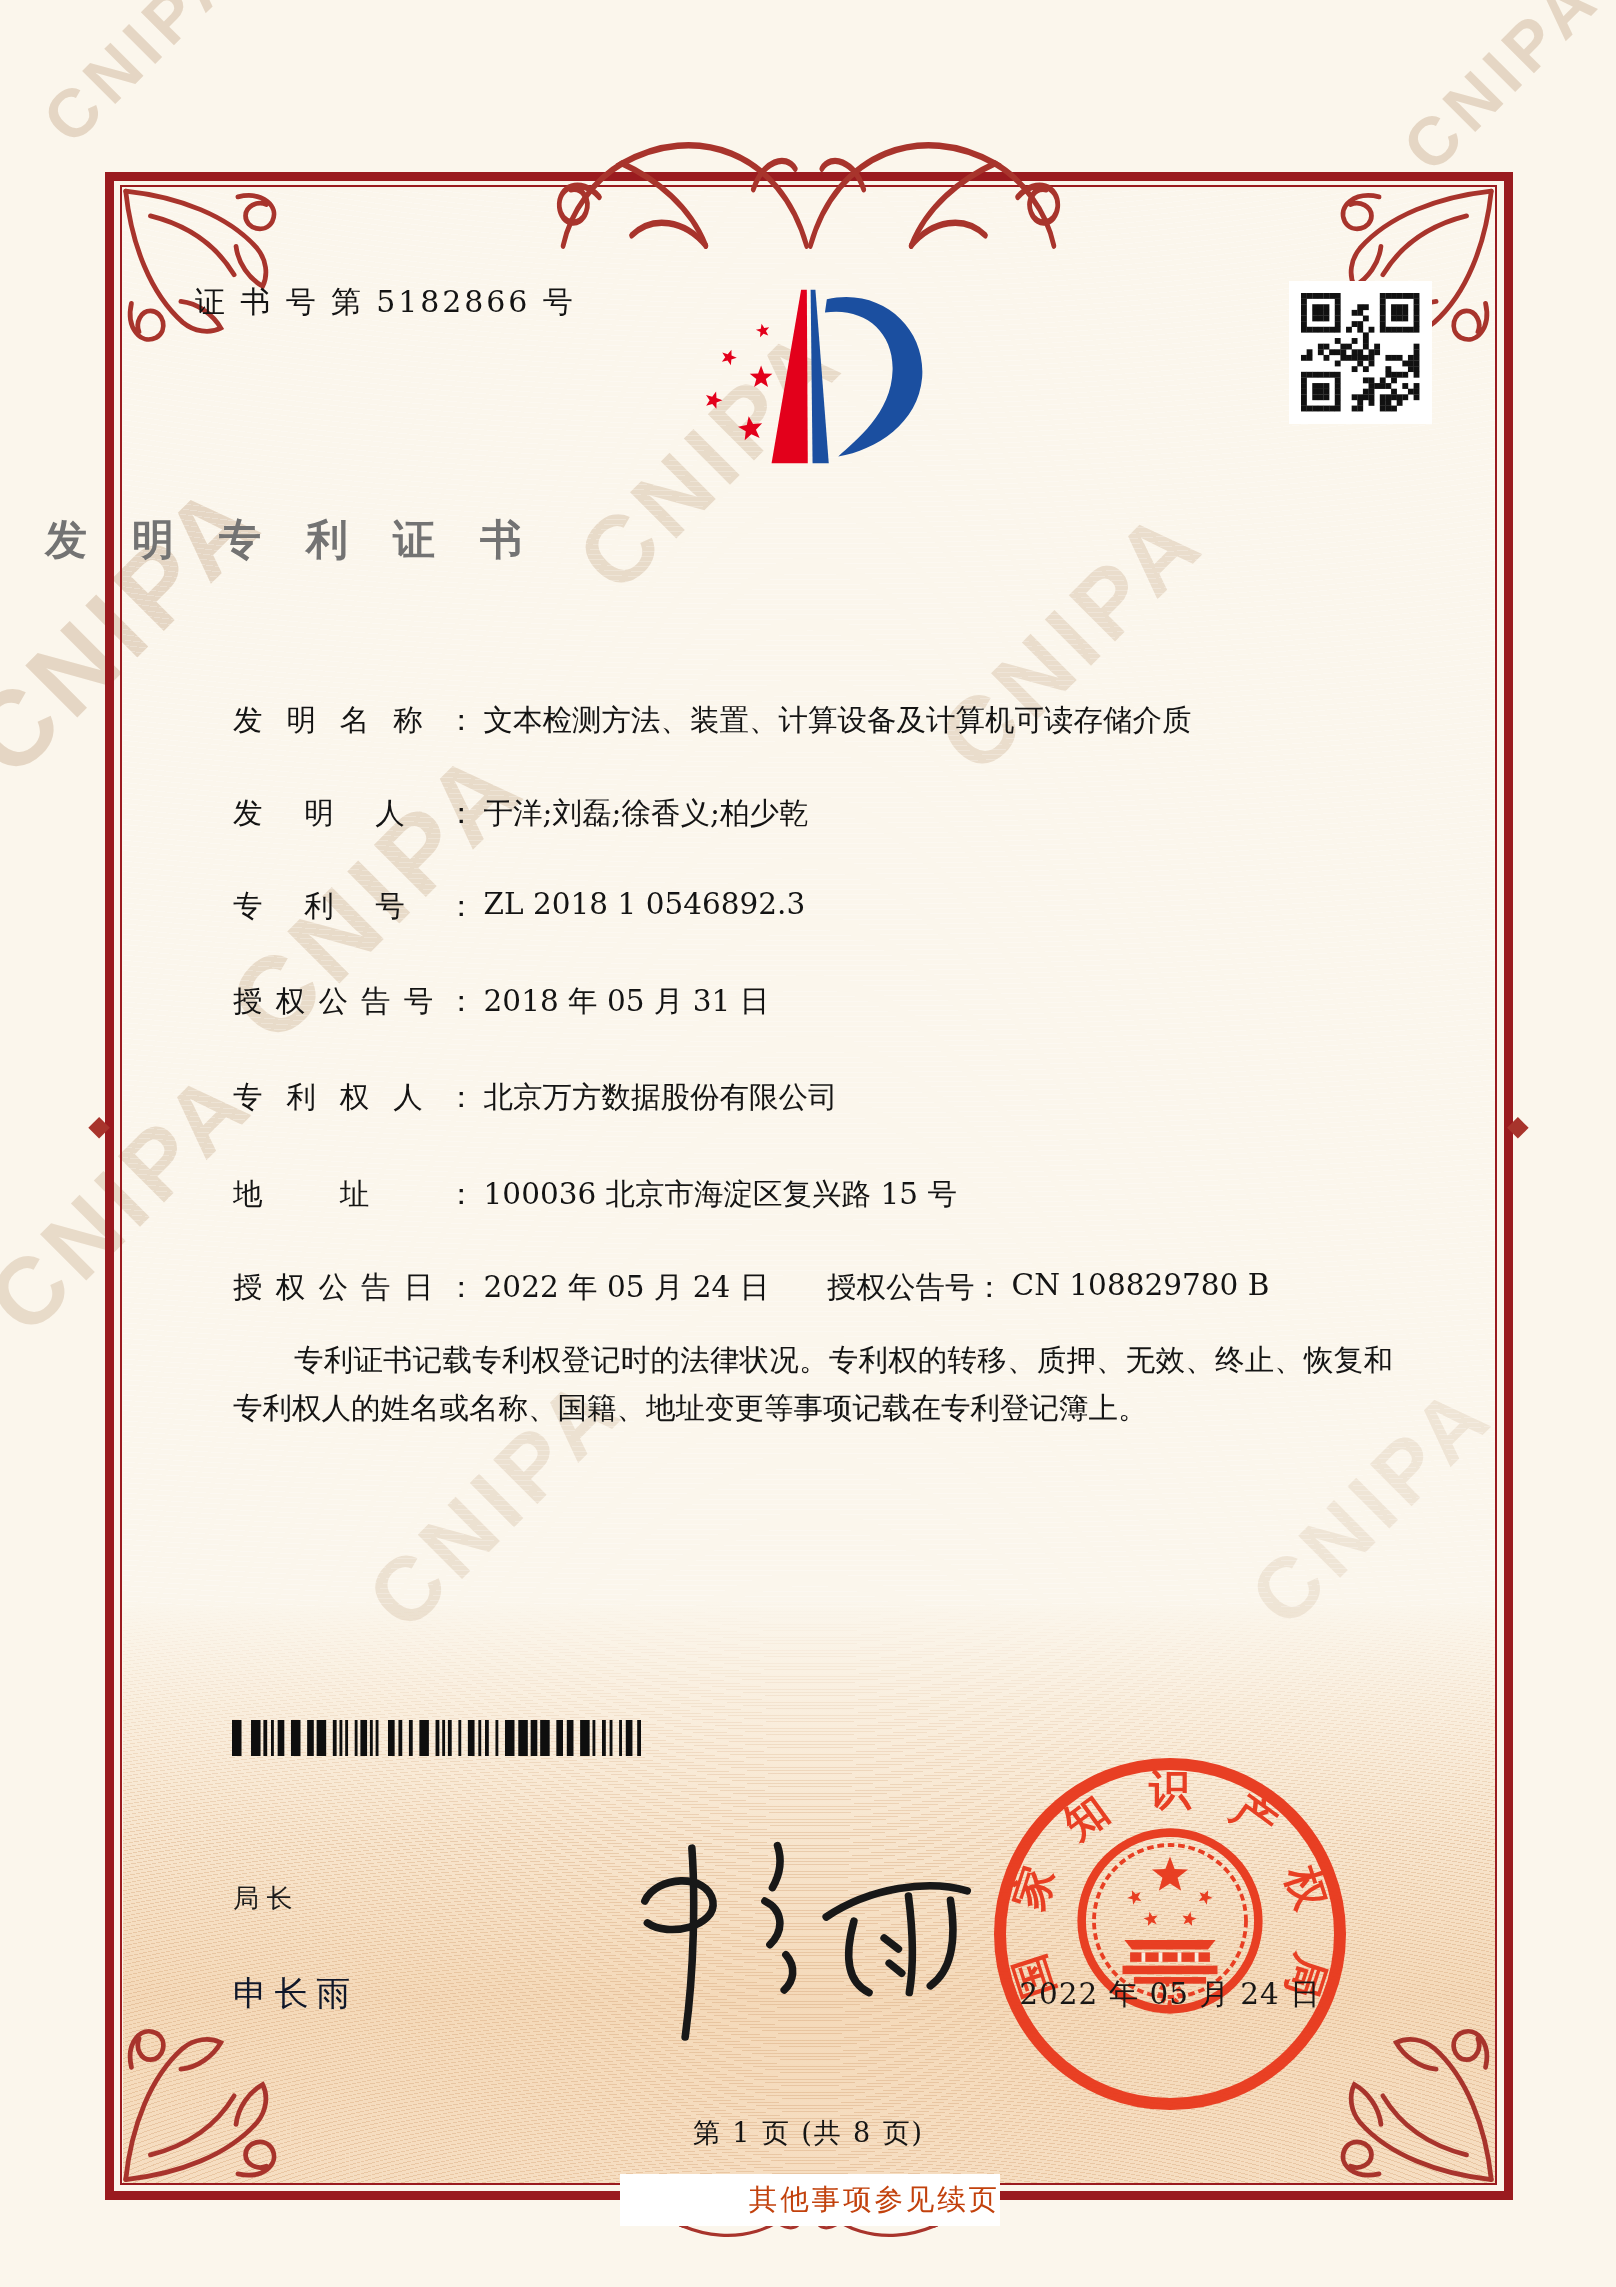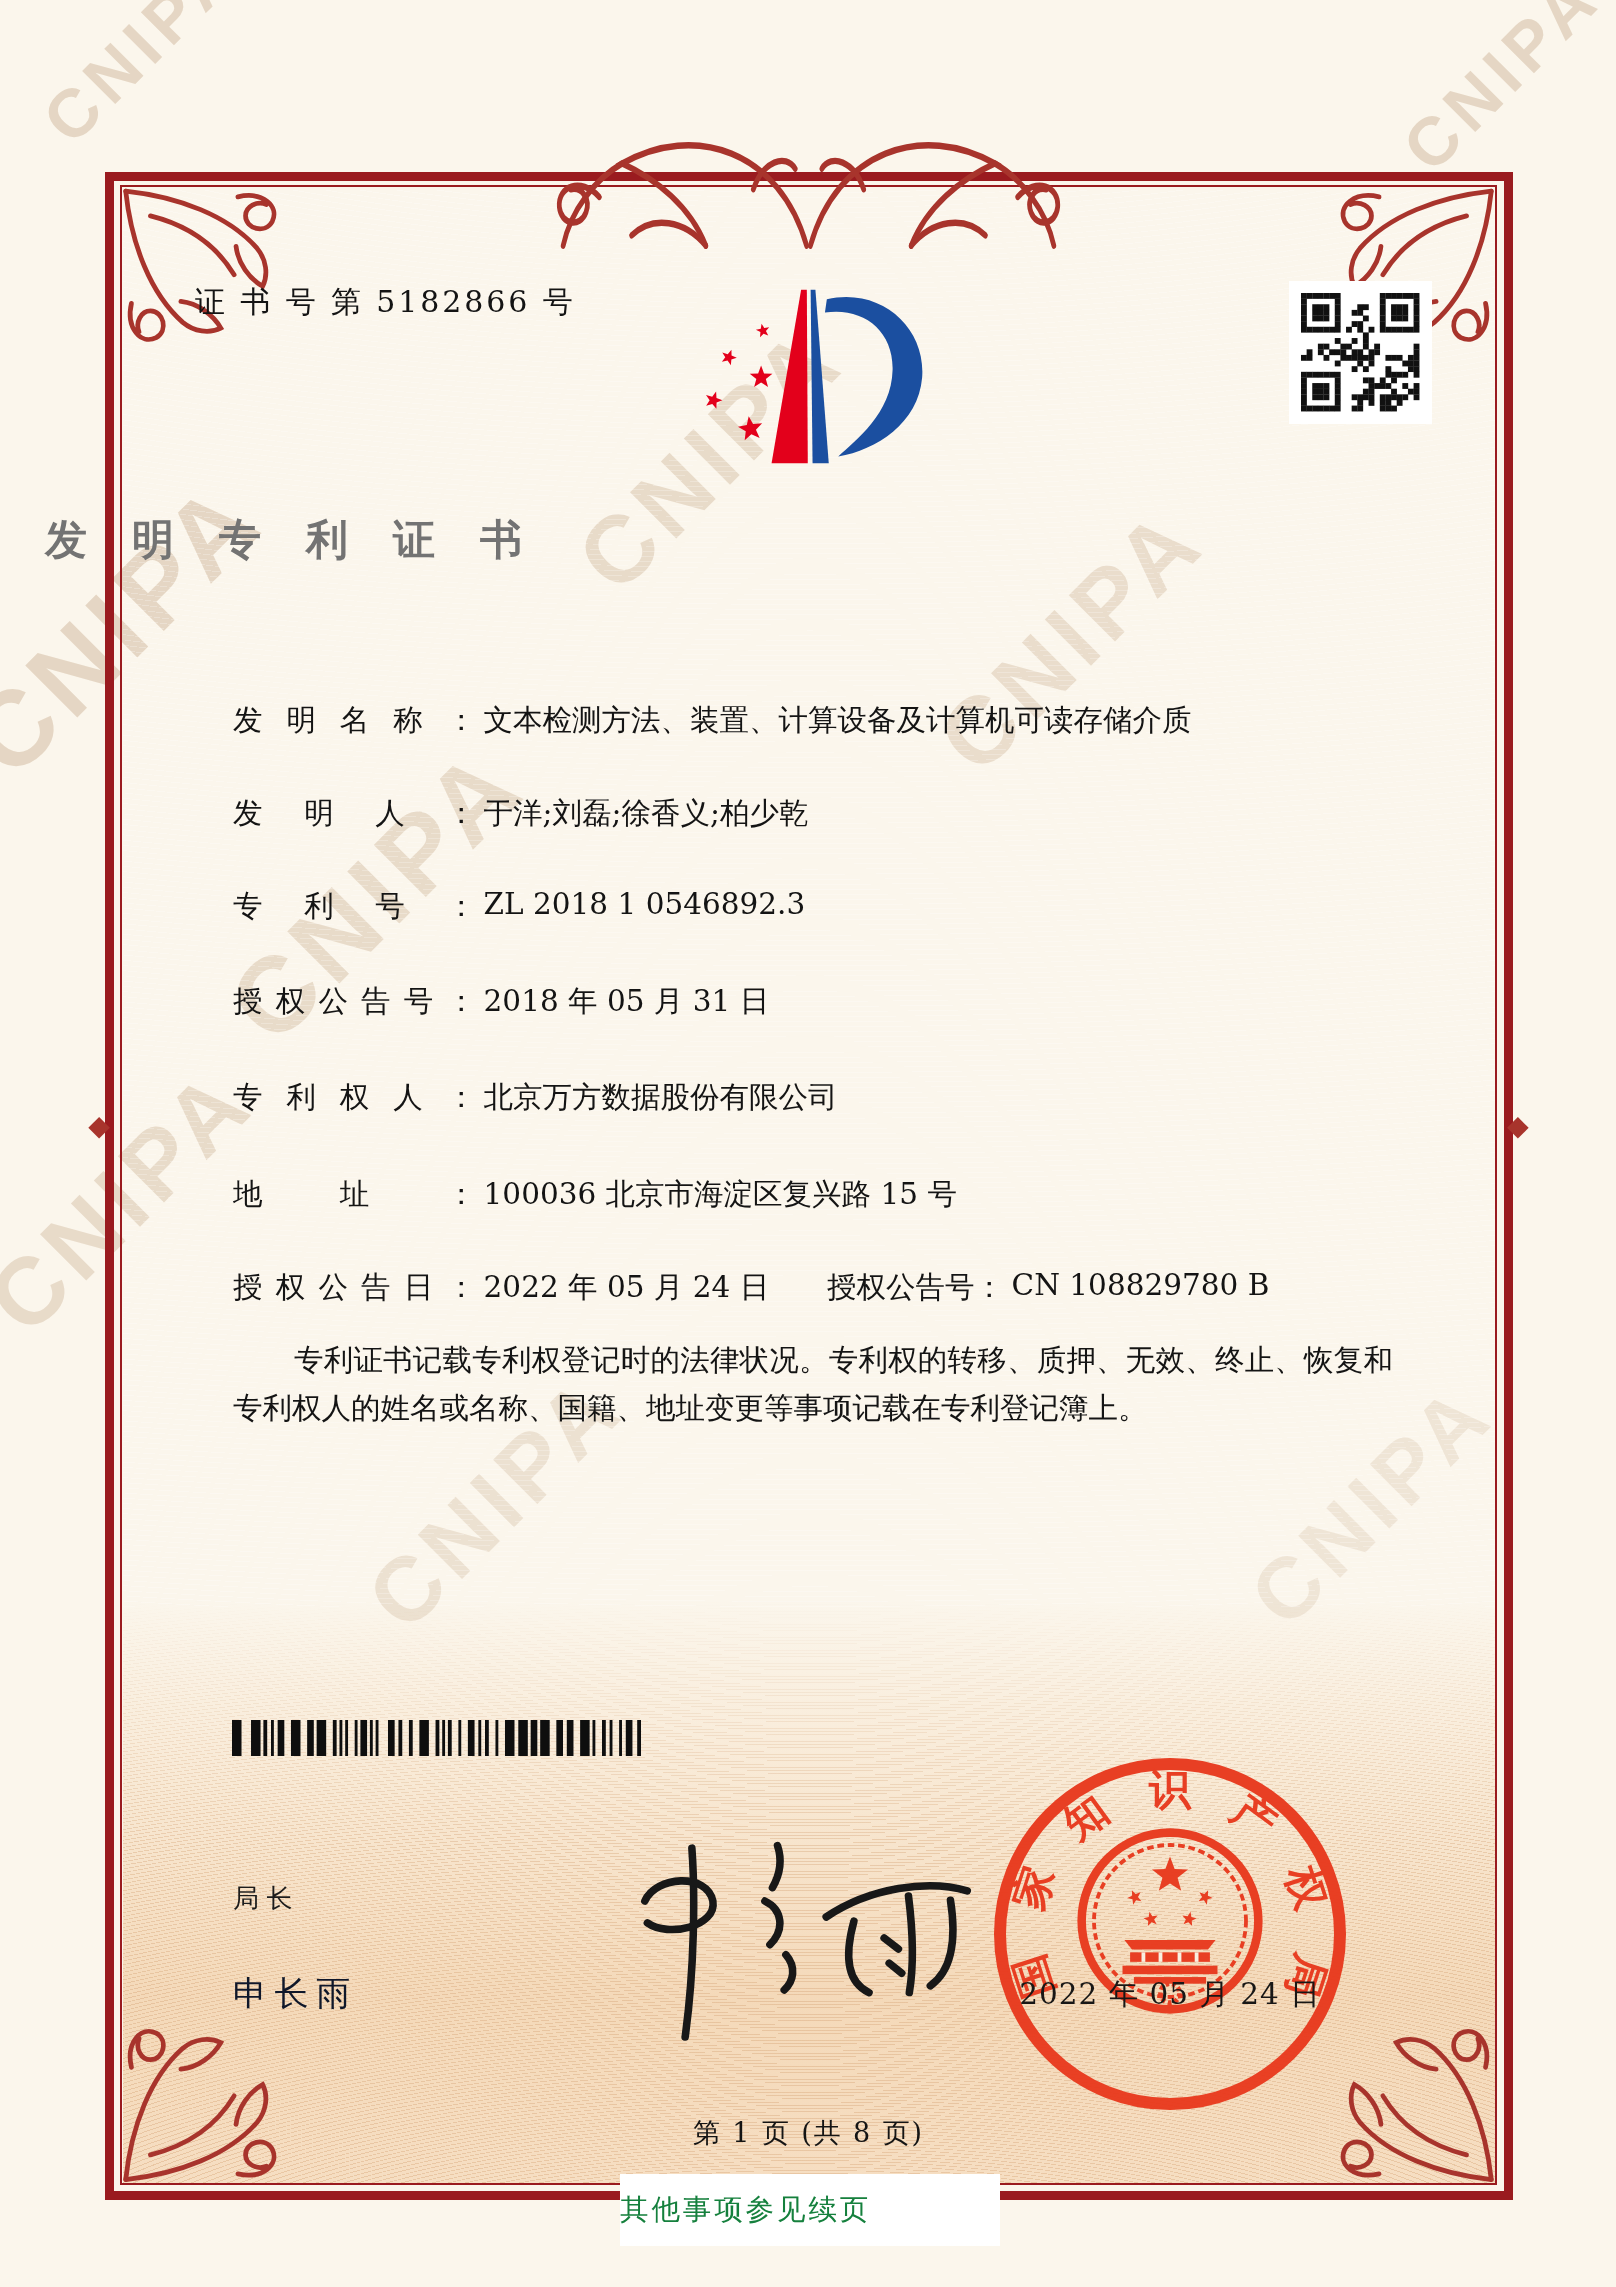--- a/index.html
+++ b/index.html
@@ -59,23 +59,23 @@
   .seal-ring{position:absolute;inset:0;border:12.4px solid #e8391d;border-radius:50%;
       box-sizing:border-box;}
   .seal-char{position:absolute;width:46px;height:46px;font-size:42px;line-height:46px;
       font-weight:bold;color:#e8391d;text-align:center;}
   .emblem{position:absolute;left:81px;top:68px;width:190px;height:190px;}
   .seal-date{position:absolute;left:0;top:217px;width:100%;text-align:center;
       font-size:29.5px;color:#101010;letter-spacing:1px;}
   
   .page-info{left:0;width:1617px;top:2115px;text-align:center;font-size:27px;
       letter-spacing:1.9px;z-index:6;}
-  .note-box{left:620px;top:2174px;width:380px;height:72px;background:#ffffff;z-index:8;
-      display:flex;align-items:center;justify-content:flex-start;font-size:28.5px;
-      letter-spacing:2.9px;color:#15803d;}
+  .note-box{left:620px;top:2174px;width:380px;height:52px;background:#ffffff;z-index:8;
+      display:flex;align-items:center;justify-content:flex-end;font-size:28.5px;
+      letter-spacing:2.9px;color:#c2410c;}
 </style>
 </head>
 <body>
 
 <div>
 
   <div id="watermarks">
       <div class="wm" style="left: 19px; top: 4.8px; font-size: 68px; opacity: 0.3;">CNIPA</div>
       <div class="wm" style="left: 1379px; top: 33px; font-size: 68px; opacity: 0.3;">CNIPA</div>
       <div class="wm" style="left: 547px; top: 404px; font-size: 95px; opacity: 0.26;">CNIPA</div>

